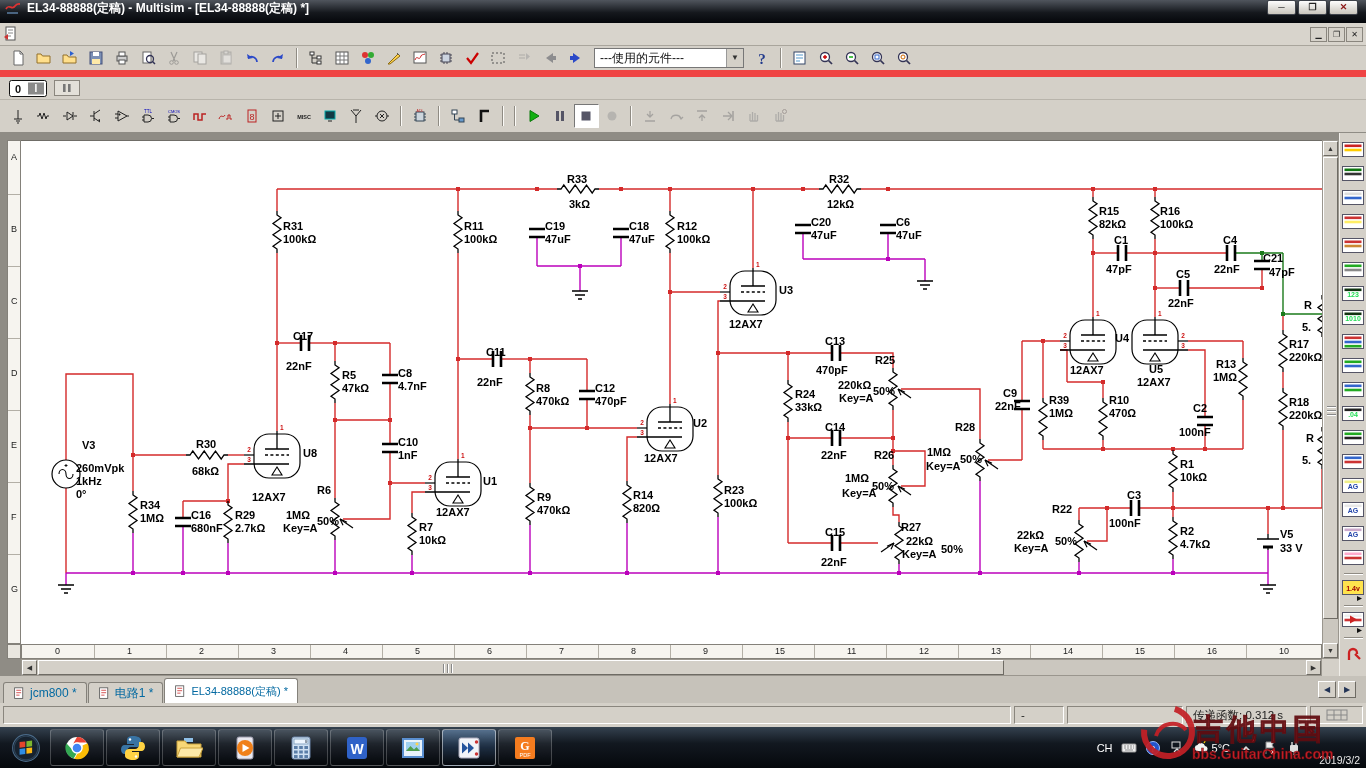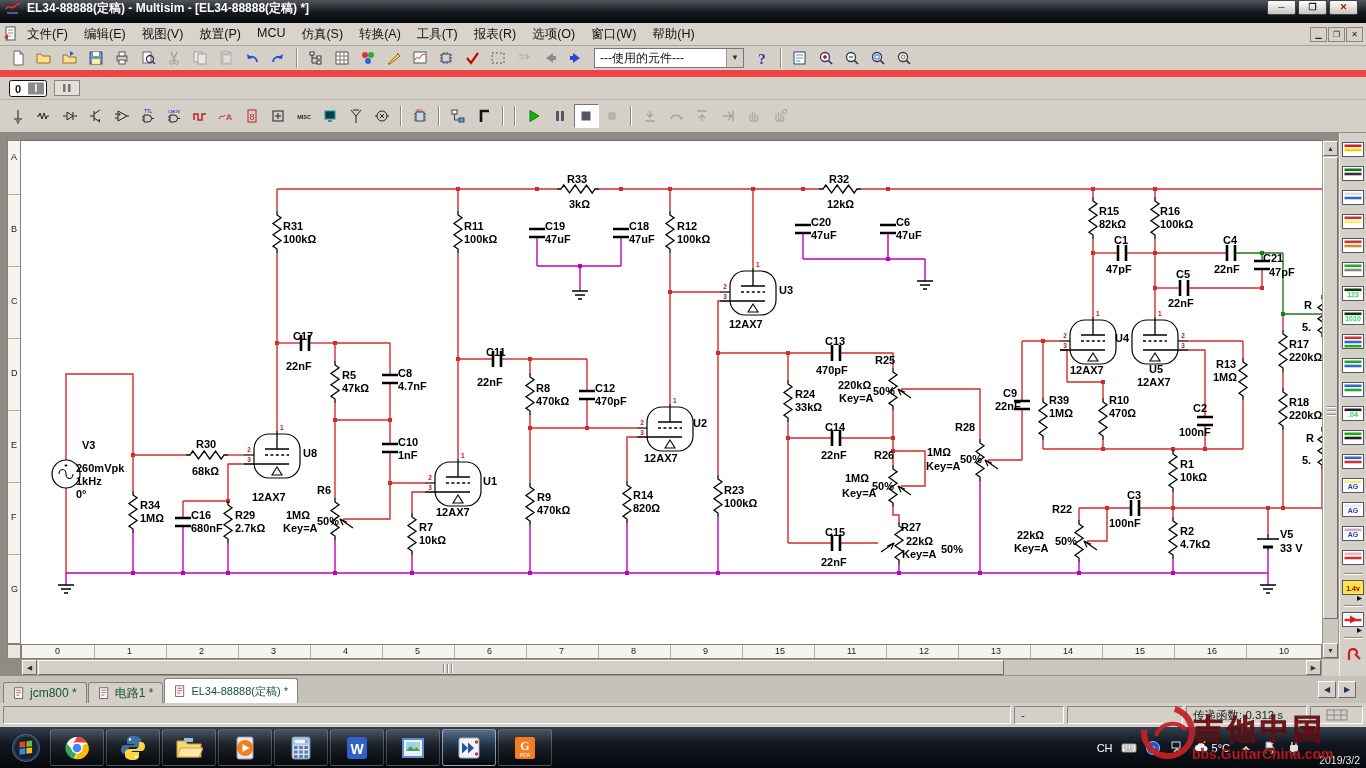--- a/index.html
+++ b/index.html
@@ -30,21 +30,21 @@
 .rline{position:absolute;background:#b3afa6}
 #canvas{position:absolute;left:21px;top:140px;width:1301px;height:504px;background:#fff;border-top:1px solid #6f6d67;overflow:hidden}
 #vscroll{position:absolute;left:1322px;top:140px;width:17px;height:519px;background:#cbc7bf;border:1px solid #9a968e}
 #hscroll{position:absolute;left:21px;top:659px;width:1301px;height:17px;background:#cbc7bf;border:1px solid #9a968e}
 #scorner{position:absolute;left:1322px;top:659px;width:17px;height:17px;background:#d4d0c8}
 .sbtn,.sthumb{position:absolute;background:#d4d0c8;border:1px solid;border-color:#fff #6e6b64 #6e6b64 #fff;font-size:7px;text-align:center;color:#333}
 #instr{position:absolute;left:1339px;top:133px;width:27px;height:543px;background:#d4d0c8;border-left:1px solid #f0eee9;display:flex;flex-direction:column;align-items:center;padding-top:5px}
 .instbtn{width:25px;height:22px;display:flex;align-items:center;justify-content:center;margin:1px 0;flex:0 0 auto}
 .iseph{width:19px;height:2px;border-top:1px solid #8f8b83;border-bottom:1px solid #fff;margin:3px 0;flex:0 0 auto}
 #tabsbar{position:absolute;left:0;top:676px;width:1366px;height:27px;background:#c6c2ba;display:flex;align-items:flex-end;padding-left:3px}
-.sheettab{display:flex;align-items:center;gap:4px;height:21px;padding:0 9px;background:#d4d0c8;border:1px solid #84817a;border-bottom:none;border-radius:3px 3px 0 0;font-size:12px;margin-right:1px;color:#14532d;flex:0 0 auto}
+.sheettab{display:flex;align-items:center;gap:4px;height:21px;padding:0 9px;background:#d4d0c8;border:1px solid #84817a;border-bottom:none;border-radius:3px 3px 0 0;font-size:12px;margin-right:1px;color:#0369a1;flex:0 0 auto}
 .sheettab.active{background:#fff;height:25px;font-size:11px}
 #statusbar{position:absolute;left:0;top:703px;width:1366px;height:24px;background:#d4d0c8;display:flex;align-items:center;gap:3px;padding:2px 3px;font-size:11.5px;color:#222}
 .stbox{height:18px;border:1px solid;border-color:#8a867e #fff #fff #8a867e;display:flex;align-items:center;padding:0 6px;background:#d4d0c8;white-space:nowrap;overflow:hidden}
 #taskbar{position:absolute;left:0;top:727px;width:1366px;height:41px;background:linear-gradient(#34414f,#121820 40%,#05080c);display:flex;align-items:center;padding-left:3px}
 .tkbtn{width:54px;height:37px;margin:0 1px;border:1px solid rgba(255,255,255,.22);border-radius:3px;background:linear-gradient(rgba(255,255,255,.13),rgba(255,255,255,.04) 50%,rgba(0,0,0,.14));display:flex;align-items:center;justify-content:center;flex:0 0 auto}
 .tkbtn.active{background:linear-gradient(rgba(150,200,255,.38),rgba(80,140,210,.2) 50%,rgba(0,0,0,.1));border-color:rgba(255,255,255,.5)}
 #startbtn{width:46px;height:39px;display:flex;align-items:center;justify-content:center;flex:0 0 auto}
 #tray{margin-left:auto;display:flex;align-items:center;gap:8px;color:#fff;font-size:11px;padding-right:64px;height:100%}
 #traydate{position:absolute;right:6px;bottom:2px;color:#e8e8e8;font-size:10.5px}
 #watermark{position:absolute;left:1138px;top:692px;width:228px;height:76px;z-index:50;pointer-events:none}
@@ -70,34 +70,20 @@
     </span>
 </div>
 
 <div id="menubar">
   <span id="menuicon">
       <svg width="16" height="16" viewBox="0 0 16 16">
         <rect x="3" y="1" width="9" height="13" fill="#fff" stroke="#555"></rect>
         <path d="M5 4h5M5 7h5M5 10h3" stroke="#888"></path>
         <path d="M1 11l4-3v6z" fill="#c33"></path>
       </svg>
-    </span>
-  <span id="menuitems" style="display:flex">
-      <span class="mi">文件(F)</span>
-      <span class="mi">编辑(E)</span>
-      <span class="mi">视图(V)</span>
-      <span class="mi">放置(P)</span>
-      <span class="mi">MCU</span>
-      <span class="mi">仿真(S)</span>
-      <span class="mi">转换(A)</span>
-      <span class="mi">工具(T)</span>
-      <span class="mi">报表(R)</span>
-      <span class="mi">选项(O)</span>
-      <span class="mi">窗口(W)</span>
-      <span class="mi">帮助(H)</span>
     </span>
   <span id="mdictrls">
       <span class="mdib">▁</span>
       <span class="mdib">❐</span>
       <span class="mdib">✕</span>
     </span>
 </div>
 
 <div id="tb1" class="tbrow">
     <div class="tbbtn">

